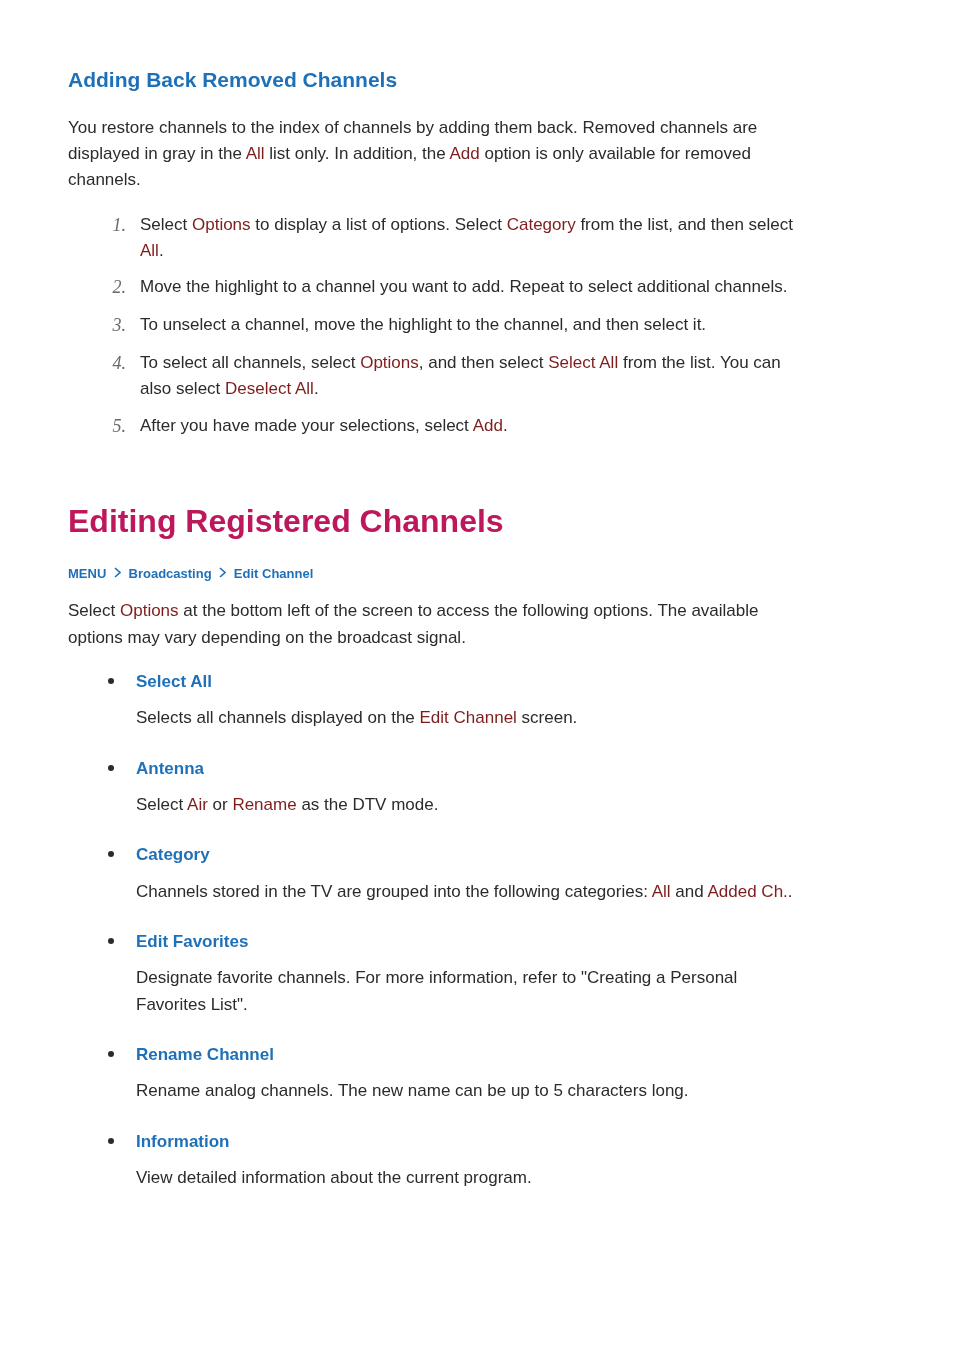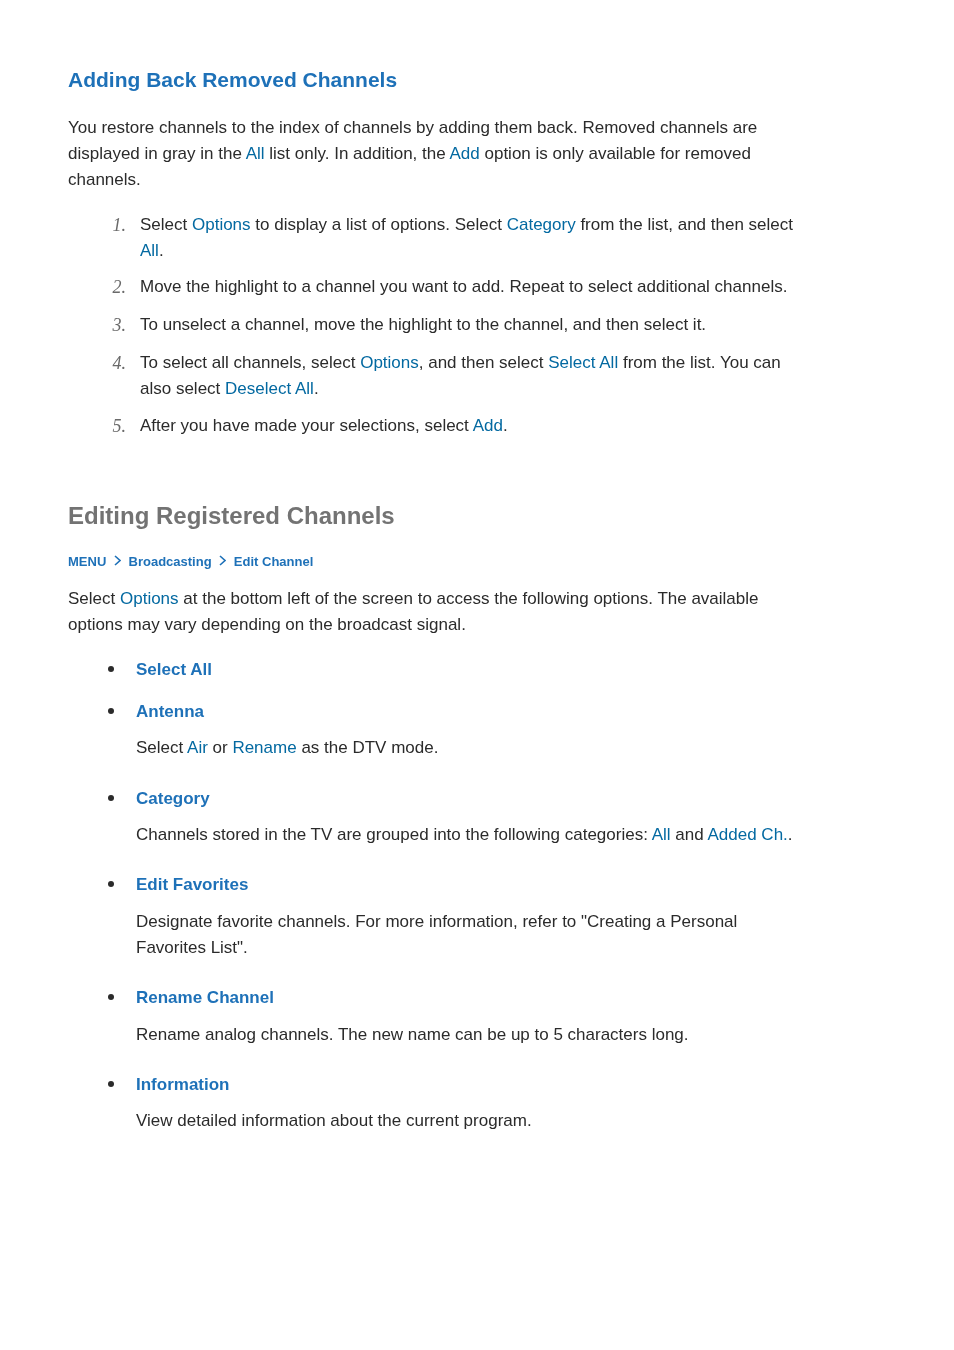--- a/index.html
+++ b/index.html
@@ -12,31 +12,31 @@
     font-family: Arial, Helvetica, sans-serif;
     color: #2b2b2b;
     font-size: 17px;
     line-height: 1.55;
   }
   .page {
     padding: 64px 68px 0 68px;
     box-sizing: border-box;
     width: 868px;
   }
-  .hl { color: #0369a1; }
+  .hl { color: #7f1d1d; }
   .h3 {
     color: #1e71b8;
     font-weight: 600;
     font-size: 21px;
     margin: 0 0 18px 0;
   }
   .h2 {
-    color: #737373;
-    font-weight: 600;
-    font-size: 24px;
+    color: #be185d;
+    font-weight: 600;
+    font-size: 32px;
     margin: 56px 0 18px 0;
   }
   .intro { margin: 0 0 18px 0; }
   .intro2 { margin: 12px 0 18px 0; }
   .breadcrumb {
     color: #1e71b8;
     font-weight: 600;
     font-size: 13px;
     margin: 0 0 14px 0;
   }
@@ -142,20 +142,23 @@
   <p class="intro2">
     <span>Select </span><span class="hl">Options</span><span> at the bottom left of the screen to access the following options. The available options may vary depending on the broadcast signal.</span>
   </p>
 
   <div class="ul">
 
     <div class="li">
       <div class="dot"></div>
       <div class="body">
         <div class="title">Select All</div>
+        <div class="desc">
+          <span>Selects all channels displayed on the </span><span class="hl">Edit Channel</span><span> screen.</span>
+        </div>
       </div>
     </div>
 
     <div class="li">
       <div class="dot"></div>
       <div class="body">
         <div class="title">Antenna</div>
         <div class="desc">
           <span>Select </span><span class="hl">Air</span><span> or </span><span class="hl">Rename</span><span> as the DTV mode.</span>
         </div>

